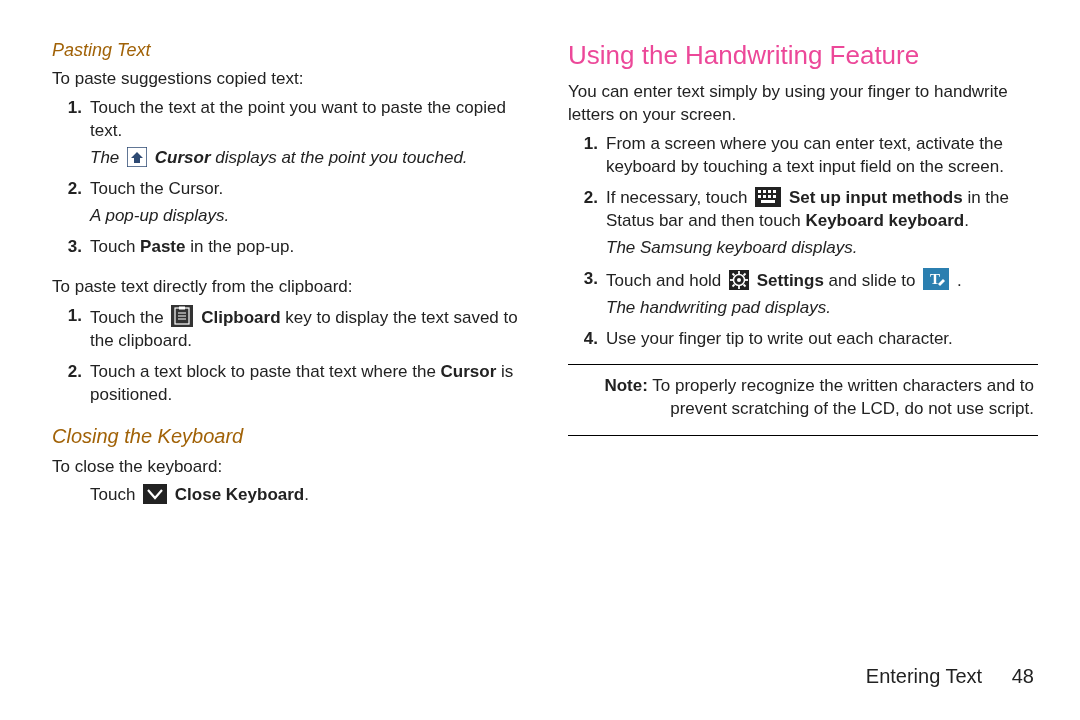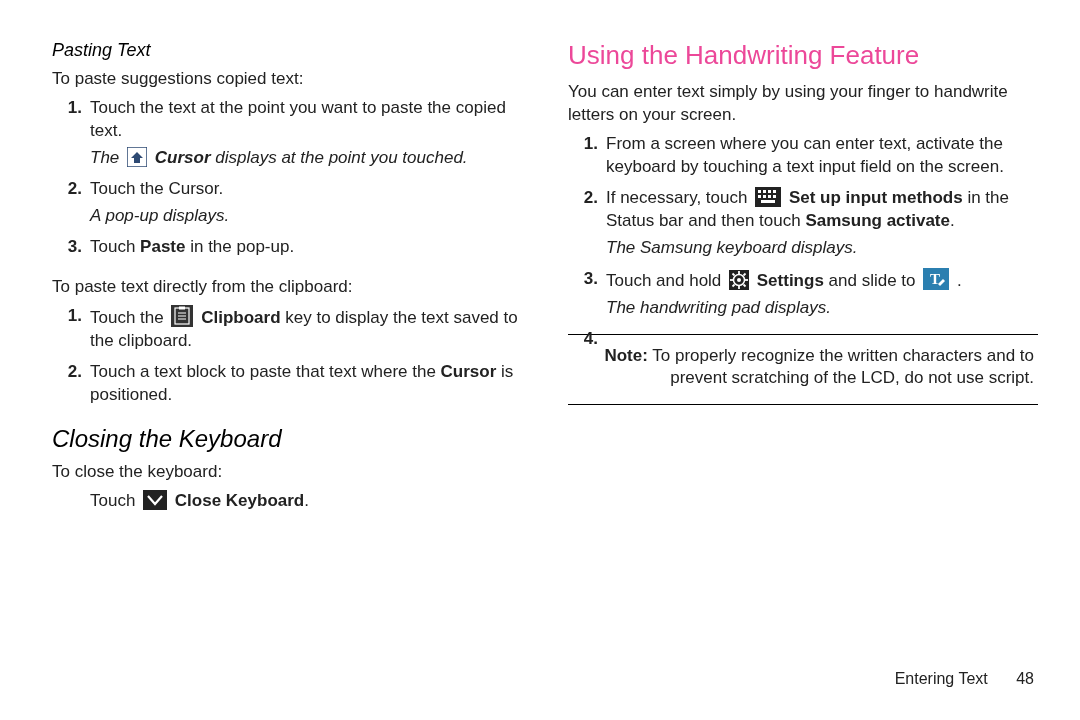--- a/index.html
+++ b/index.html
@@ -7,30 +7,30 @@
   body {
     font-family: Arial, Helvetica, sans-serif;
     color: #222;
     font-size: 17px;
     line-height: 1.35;
     padding: 38px 42px 32px 52px;
     position: relative;
   }
   .cols { display: flex; gap: 46px; }
   .col { flex: 1 1 50%; }
-  h3.blue-sub { color: #000000; font-weight: 400; font-size: 18px; font-style: italic; margin-bottom: 6px; }
+  h3.blue-sub { color: #a16207; font-weight: 400; font-size: 18px; font-style: italic; margin-bottom: 6px; }
   h2.blue-main { color: #ec4899; font-weight: 400; font-size: 26px; margin-bottom: 8px; }
   p.intro { margin-bottom: 6px; }
   ol.num { list-style: none; padding-left: 38px; }
   ol.num > li { position: relative; margin-bottom: 8px; }
   ol.num > li .n { position: absolute; left: -38px; top: 0; font-weight: bold; width: 30px; text-align: right; }
   .sub { margin-top: 4px; font-style: italic; }
   .hr { border: none; border-top: 1.5px solid #000; margin: 14px 0 10px; }
   b { font-weight: 700; }
-  .footer { position: absolute; right: 46px; bottom: 30px; font-size: 16px; text-align: center; }
+  .footer { position: absolute; right: 46px; bottom: 30px; font-size: 20px; text-align: center; }
   .footer .sec { margin-right: 24px; }
   .icon {
     display: inline-block;
     vertical-align: -4px;
     margin: 0 3px;
   }
   .icon svg { display: block; }
 </style>
 </head>
 <body>
@@ -82,21 +82,21 @@
             </svg>
         </span>
         <b>Clipboard</b><span> key to display the text saved to the clipboard.</span>
       </li>
       <li>
         <span class="n">2.</span>
         <span>Touch a text block to paste that text where the </span><b>Cursor</b><span> is positioned.</span>
       </li>
     </ol>
 
-    <h3 class="blue-sub" style="margin-top:16px; font-size:24px;">Closing the Keyboard</h3>
+    <h3 class="blue-sub" style="margin-top:16px; font-size:20px;">Closing the Keyboard</h3>
     <p class="intro">To close the keyboard:</p>
     <div style="padding-left:38px">
       <span>Touch </span>
       <span class="icon">
         <svg width="24" height="20">
             <rect width="24" height="20" fill="#222"></rect>
             <path d="M5 6 L12 14 L19 6" fill="none" stroke="#fff" stroke-width="2.2"></path>
           </svg>
       </span>
       <b>Close Keyboard</b><span>.</span>
@@ -123,21 +123,21 @@
                 <rect x="13" y="3" width="3" height="3"></rect>
                 <rect x="18" y="3" width="3" height="3"></rect>
               <rect x="3" y="8" width="3" height="3"></rect>
                 <rect x="8" y="8" width="3" height="3"></rect>
                 <rect x="13" y="8" width="3" height="3"></rect>
                 <rect x="18" y="8" width="3" height="3"></rect>
               <rect x="6" y="13" width="14" height="3"></rect>
             </g>
           </svg>
         </span>
-        <b>Set up input methods</b><span> in the Status bar and then touch </span><b>Samsung activate</b><span>.</span>
+        <b>Set up input methods</b><span> in the Status bar and then touch </span><b>Keyboard keyboard</b><span>.</span>
         <div class="sub">The Samsung keyboard displays.</div>
       </li>
       <li>
         <span class="n">3.</span>
         <span>Touch and hold </span>
         <span class="icon">
           <svg width="20" height="20">
               <rect width="20" height="20" fill="#222"></rect>
               <circle cx="10" cy="10" r="5.5" fill="none" stroke="#fff" stroke-width="1.5"></circle>
               <circle cx="10" cy="10" r="2" fill="#fff"></circle>
@@ -159,20 +159,21 @@
               <rect width="26" height="22" fill="#2b7fb0"></rect>
               <text x="7" y="16" font-family="serif" font-size="15" fill="#fff" font-weight="bold">T</text>
               <path d="M15 16 L20 11 L22 13 L17 18 Z" fill="#fff"></path>
             </svg>
         </span>
         <span>.</span>
         <div class="sub">The handwriting pad displays.</div>
       </li>
       <li>
         <span class="n">4.</span>
+        <span>Use your finger tip to write out each character.</span>
       </li>
     </ol>
 
     <hr class="hr">
     <p style="padding:0 4px 0 4px; text-align:right;">
       <b>Note:</b><span> To properly recognize the written characters and to prevent scratching of the LCD, do not use script.</span>
     </p>
     <hr class="hr">
 
   </div>

